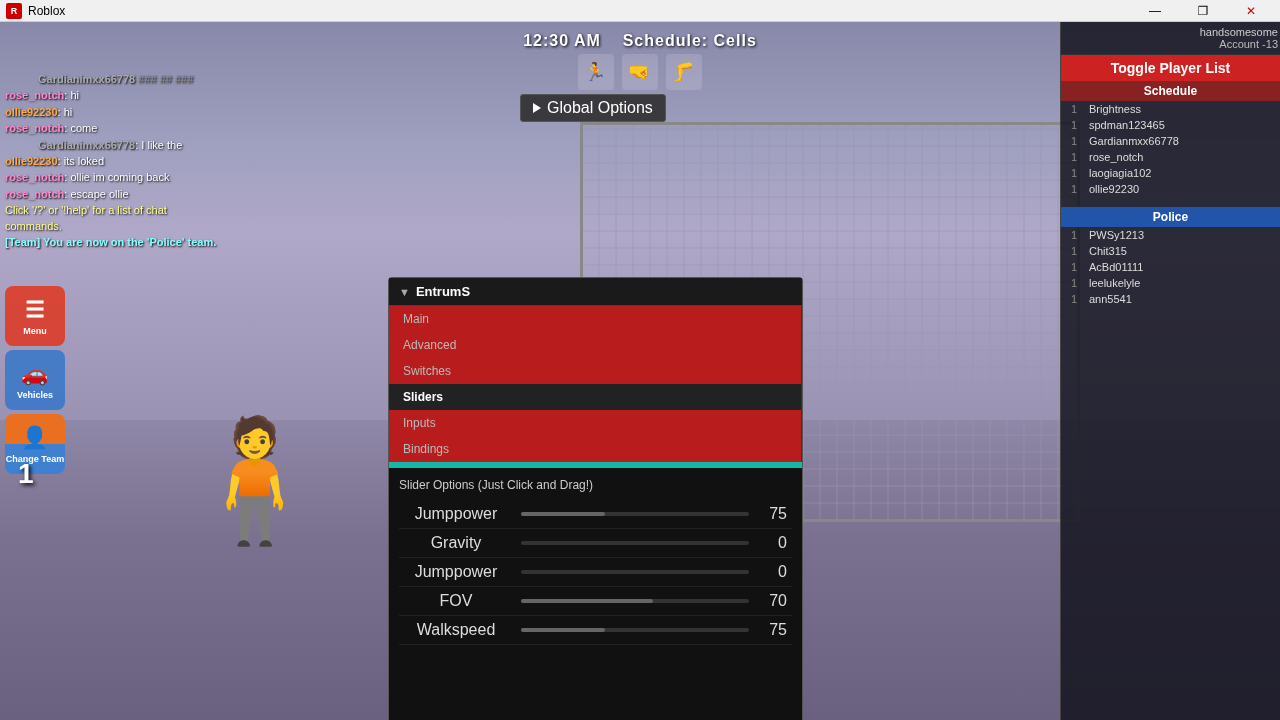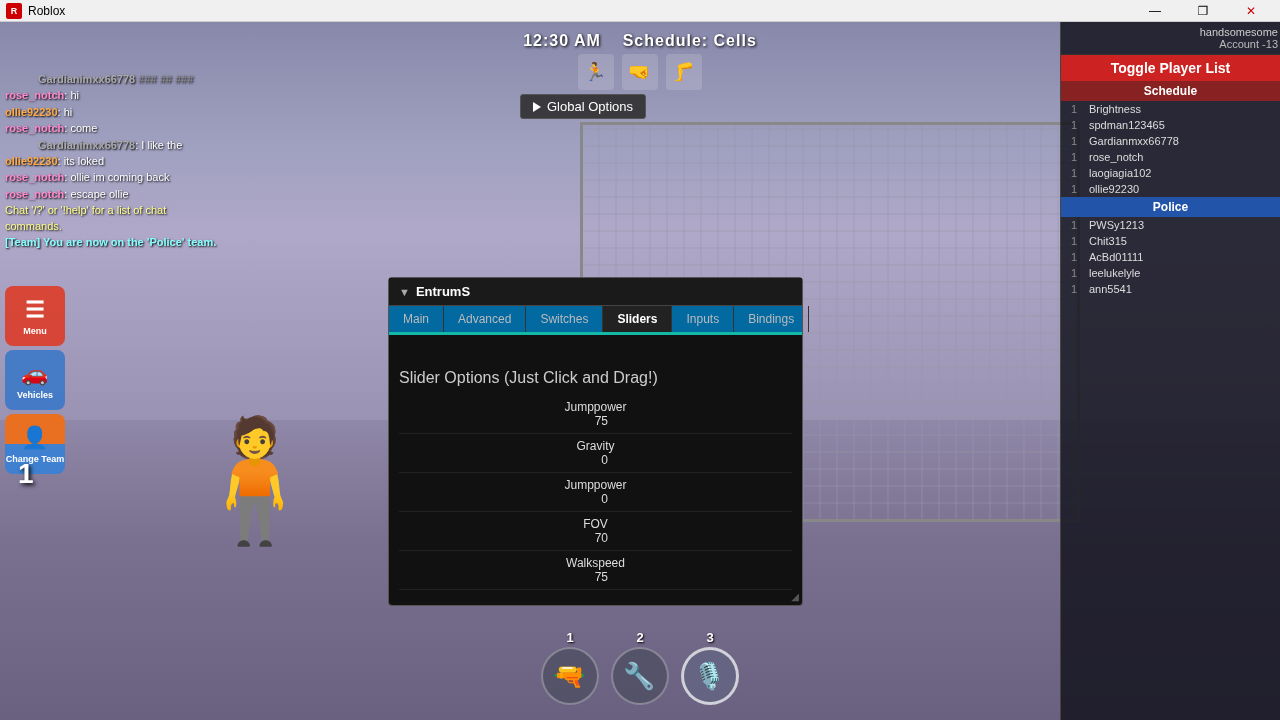--- a/index.html
+++ b/index.html
@@ -166,21 +166,21 @@
       justify-content: center;
       font-size: 18px;
       color: white;
       cursor: pointer;
     }
     #global-options-btn {
       background: rgba(40,40,40,0.85);
       border: 1px solid #555;
       color: white;
       padding: 4px 12px;
-      font-size: 13px;
+      font-size: 16px;
       display: flex;
       align-items: center;
       gap: 6px;
       cursor: pointer;
       border-radius: 3px;
     }
     #global-options-btn .play-icon {
       width: 0;
       height: 0;
       border-top: 5px solid transparent;
@@ -268,21 +268,21 @@
       border: none;
     }
     .team-header {
       padding: 3px 10px;
       font-size: 12px;
       font-weight: bold;
       color: white;
       text-align: center;
     }
     .team-criminals { background: #882222; }
-    .team-police { background: #2255aa; }
+    .team-police { background: #2255aa; margin-top: 10px; }
     .player-entry {
       display: flex;
       align-items: center;
       padding: 2px 10px;
       font-size: 11px;
       color: #ddd;
       gap: 6px;
     }
     .player-num-badge {
       color: #888;
@@ -312,52 +312,51 @@
       gap: 6px;
       border-bottom: 1px solid #444;
       cursor: move;
     }
     #entrum-arrow {
       color: #aaa;
       font-size: 11px;
     }
     #entrum-tabs {
       display: flex;
-      background: #0369a1;
-      border-bottom: 3px solid #14b8a6;
+      background: #b91c1c;
+      border-bottom: 6px solid #14b8a6;
+      flex-direction: column;
     }
     .entrum-tab {
       padding: 6px 14px;
       font-size: 12px;
       cursor: pointer;
       color: #bbb;
       border-right: 1px solid #333;
     }
     .entrum-tab.active {
       background: #222;
       color: white;
       font-weight: bold;
     }
     #entrum-content {
       padding: 10px;
       min-height: 270px;
     }
     #slider-title {
-      font-size: 16px;
+      font-size: 12px;
       color: #ccc;
       margin-bottom: 8px;
-      margin-top: 24px;
     }
     .slider-row {
       display: flex;
       align-items: center;
       padding: 5px 0;
       border-bottom: 1px solid #222;
-      font-size: 12px;
-      flex-direction: column;
+      font-size: 16px;
     }
     .slider-label {
       flex: 1;
       text-align: center;
       color: #ddd;
     }
     .slider-value {
       min-width: 35px;
       text-align: right;
       color: #ddd;
@@ -465,21 +464,21 @@
     <div class="chat-line">
       <span class="chat-name-orange">ollie92230</span>: its loked
     </div>
     <div class="chat-line">
       <span class="chat-name-pink">rose_notch</span>: ollie im coming back
     </div>
     <div class="chat-line">
       <span class="chat-name-pink">rose_notch</span>: escape ollie
     </div>
     <div class="chat-line chat-system">
-      Chat '/?'  or '!help' for a list of chat commands.
+      Click '/?'  or '!help' for a list of chat commands.
     </div>
     <div class="chat-line chat-team">
       [Team] You are now on the 'Police' team.
     </div>
   </div>
 
   <div id="left-sidebar">
     <div style="height:200px;"></div>
     <div class="sidebar-btn">
       <span class="sidebar-btn-icon">☰</span>

